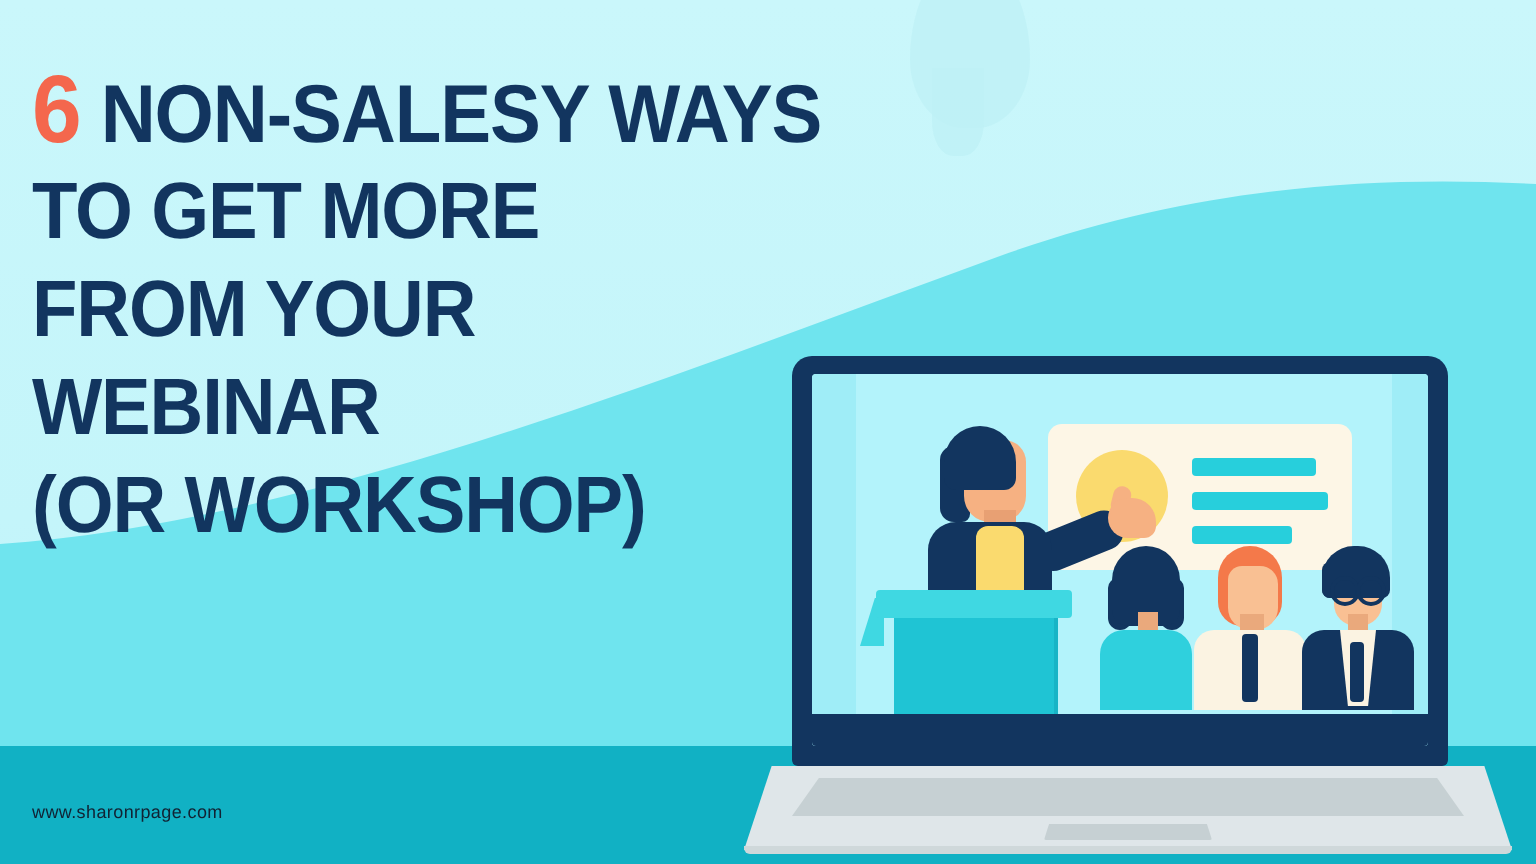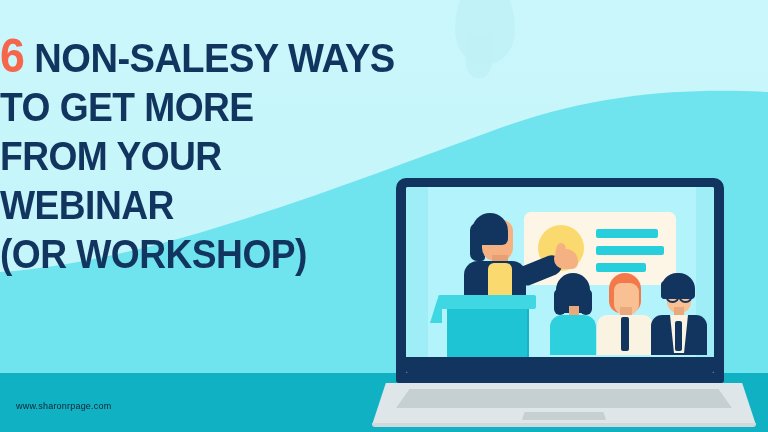--- a/index.html
+++ b/index.html
@@ -29,21 +29,21 @@
     background:#bdf0f6;border-radius:50% 50% 45% 45%/60% 60% 40% 40%;
     opacity:.75;
   }
   .bg-blob2{
     position:absolute;left:466px;top:34px;width:26px;height:44px;
     background:#bdf0f6;border-radius:0 0 40% 40%;
     opacity:.75;
   }
   
   .headline{
-    position:absolute;left:0;top:32px;width:420px;
+    position:absolute;left:16px;top:32px;width:420px;
     z-index:40;
   }
   .hl-line{
     font-family:"Liberation Sans",sans-serif;
     font-weight:bold;
     color:#12355f;
     font-size:40px;
     line-height:49px;
     letter-spacing:-.6px;
     white-space:nowrap;

